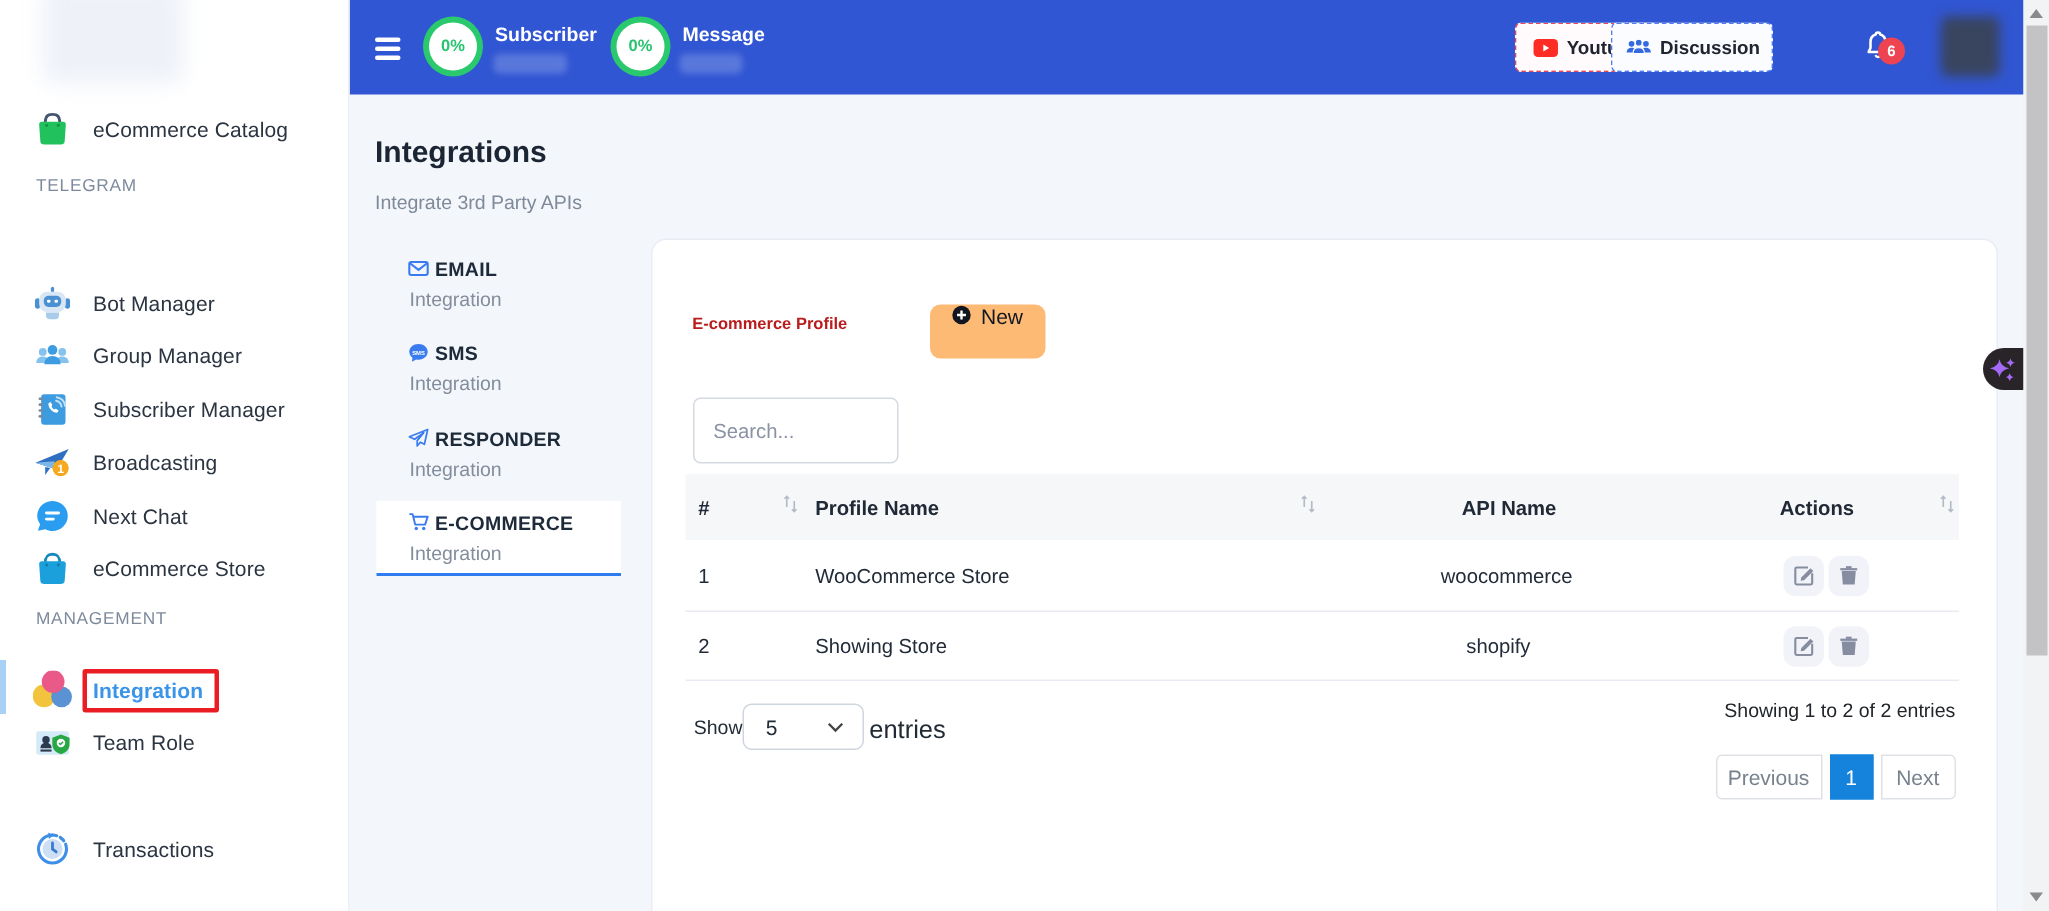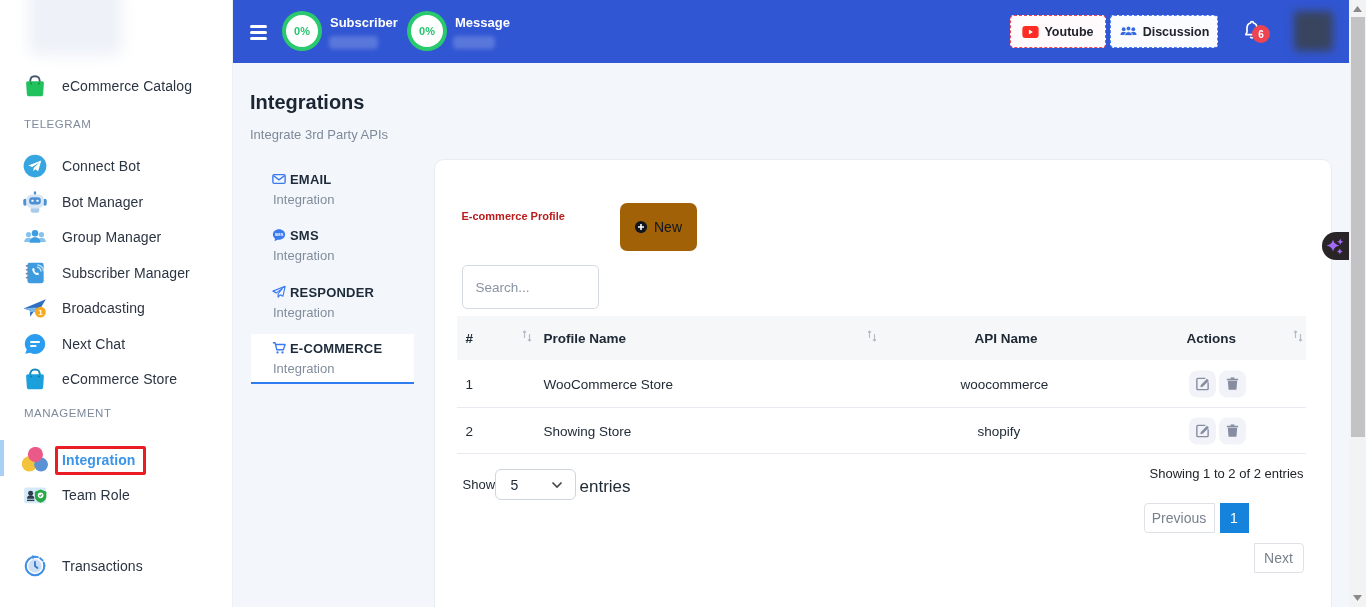--- a/index.html
+++ b/index.html
@@ -17,41 +17,41 @@
 
 
 #header { position:absolute; left:233px; top:0; width:1116px; height:63px; background:#3156d3; z-index:4; }
 .hbar { position:absolute; left:17px; width:17px; height:2.6px; background:#fff; border-radius:2px; }
 .ring { position:absolute; top:11px; width:40px; height:40px; border-radius:50%; background:#2bc96e; }
 .ring .inner { position:absolute; left:4px; top:4px; width:32px; height:32px; border-radius:50%; background:#fff; display:flex; align-items:center; justify-content:center; font-size:11px; font-weight:700; color:#27c46f; }
 .hlabel { position:absolute; top:15px; color:#fff; font-size:13px; font-weight:700; }
 .hchip { position:absolute; top:36px; height:13px; background:rgba(255,255,255,0.2); border-radius:4px; filter:blur(2px); }
 .hbtn { position:absolute; top:15px; height:33px; background:#fff; border-radius:4px; display:flex; align-items:center; justify-content:center; font-size:12.5px; font-weight:600; color:#20242e; }
 #ytbtn { left:777px; width:96px; border:1.6px dashed #e8475a; background:#fffbfc; }
-#dcbtn { left:877px; width:108px; border:1.6px dashed #4f7cf0; background:#fbfcff; }
+#dcbtn { left:841px; width:108px; border:1.6px dashed #4f7cf0; background:#fbfcff; }
 #bell { position:absolute; left:1011px; top:20px; z-index:1; }
 #badge { position:absolute; left:1019px; top:25px; z-index:3; width:18px; height:18px; border-radius:50%; background:#ee4451; color:#fff; font-size:10px; font-weight:700; display:flex; align-items:center; justify-content:center; }
 #avatar { position:absolute; left:1061px; top:11px; width:39px; height:40px; background:#39445e; border-radius:4px; filter:blur(4px); }
 
 
 #main { position:absolute; left:233px; top:63px; width:1116px; height:544px; background:#f3f6fa; }
 #pgtitle { position:absolute; left:17px; top:28px; font-size:20px; font-weight:600; color:#1b2533; }
 #pgsub { position:absolute; left:17px; top:64px; font-size:13px; color:#7e8a9a; }
 
 
 .snblock { position:absolute; left:18px; width:162px; height:56.4px; }
 .sntitle { position:absolute; top:7px; font-size:13px; font-weight:700; color:#1d2a3a; letter-spacing:0.2px; }
 .snicon { position:absolute; left:21px; top:7px; width:14px; height:14px; }
 .snsub { position:absolute; left:22px; top:27px; font-size:13px; color:#828d9d; }
 #snactive { position:absolute; left:18px; top:271px; width:163px; height:50px; background:#fff; border-bottom:2.5px solid #2e7cf0; }
 
 
 #card { position:absolute; left:200.5px; top:96px; width:898px; height:520px; background:#fff; border:1px solid #e9edf3; border-radius:10px; }
 #cardtitle { position:absolute; left:27px; top:50px; font-size:11px; font-weight:700; color:#b91c1c; }
-#newbtn { position:absolute; left:185px; top:43px; width:77px; height:48px; background:#a16207; border-radius:7px; display:flex; align-items:center; justify-content:center; gap:6px; font-size:14px; color:#12161f; }
+#newbtn { position:absolute; left:185px; top:43px; width:77px; height:36px; background:#fdba74; border-radius:7px; display:flex; justify-content:center; gap:6px; font-size:14px; color:#12161f; }
 #searchbox { position:absolute; left:27px; top:105px; width:137px; height:44px; border:1px solid #d5dae2; border-radius:5px; background:#fff; }
 #searchbox span { position:absolute; left:13px; top:14px; font-size:13.5px; color:#8a93a3; }
 
 
 #thead { position:absolute; left:22px; top:156px; width:849px; height:44px; background:#f5f7f9; }
 .th { position:absolute; top:15px; font-size:13.5px; font-weight:700; color:#202a36; }
 .sorticon { position:absolute; top:13px; }
 .trow { position:absolute; left:22px; width:849px; height:48px; border-bottom:1px solid #e9ebf4; }
 .td { position:absolute; top:50%; transform:translateY(-50%); font-size:13.5px; color:#222c38; }
 .actbtn { position:absolute; top:50%; transform:translateY(-50%); width:27px; height:27px; background:#f1f3f8; border-radius:8px; display:flex; align-items:center; justify-content:center; }
@@ -59,21 +59,21 @@
 
 #showlbl { position:absolute; left:28px; top:317px; font-size:13px; color:#212b36; }
 #select5 { position:absolute; left:60px; top:309px; width:81px; height:31px; border:1px solid #cfd5dd; border-radius:6px; background:#fff; }
 #select5 span { position:absolute; left:15px; top:7px; font-size:14px; color:#212b36; }
 #entlbl { position:absolute; left:145px; top:317px; font-size:17px; color:#212b36; }
 #showing { position:absolute; right:27px; top:306px; font-size:13px; color:#212529; }
 #pagin { position:absolute; right:27px; top:343px; height:30px; display:flex; }
 .pbtn { height:30px; border:1px solid #dee2e6; background:#fff; color:#78828e; font-size:14px; display:flex; align-items:center; justify-content:center; }
 #pprev { width:71px; border-radius:4px 0 0 4px; }
 #pone { width:29px; background:#1583dc; border-color:#1583dc; color:#fff; margin-left:5px; }
-#pnext { width:50px; border-radius:0 4px 4px 0; margin-left:5px;margin-top:40px; }
+#pnext { width:50px; border-radius:0 4px 4px 0; margin-left:5px; }
 
 
 #sbar { position:absolute; left:1349px; top:0; width:17px; height:607px; background:#f1f3f4; z-index:10; }
 #sthumb { position:absolute; left:1350.5px; top:17px; width:14px; height:420px; background:#c3c3c6; z-index:11; border-radius:0px; }
 #aibtn { position:absolute; left:1322px; top:232px; width:27px; height:28px; border-radius:14px 0 0 14px; background:#282428; z-index:9; }
 </style>
 </head>
 <body>
 
 <div id="sidebar">
@@ -81,27 +81,20 @@
   <div class="sideitem" style="top:68px;">
     <svg class="sicon" viewBox="0 0 24 24">
         <path d="M7.5 9 C7.5 4 9 3 12 3 C15 3 16.5 4 16.5 9" fill="none" stroke="#44566e" stroke-width="1.8"></path>
         <path d="M5.5 7.5 L18.5 7.5 C19.6 7.5 20.3 8.3 20.2 9.4 L19.5 19.5 C19.4 20.9 18.5 21.5 17 21.5 L7 21.5 C5.5 21.5 4.6 20.9 4.5 19.5 L3.8 9.4 C3.7 8.3 4.4 7.5 5.5 7.5 Z" fill="#21c25e"></path>
         <circle cx="8.4" cy="9.7" r="1" fill="#17953f"></circle>
         <circle cx="15.6" cy="9.7" r="1" fill="#17953f"></circle>
       </svg>
     <span class="stext">eCommerce Catalog</span>
   </div>
   <div class="sectlabel" style="top:118px;">TELEGRAM</div>
-  <div class="sideitem" style="top:148px;">
-      <svg class="sicon" viewBox="0 0 24 24">
-        <circle cx="12" cy="12" r="10.5" fill="#37a5e0"></circle>
-        <path d="M17.8 7 L5.8 11.6 L9.3 12.9 L15.8 8.9 L10.7 13.8 L10.5 16.9 L12.3 14.9 L14.9 16.9 Z" fill="#fff"></path>
-      </svg>
-      <span class="stext">Connect Bot</span>
-    </div>
   <div class="sideitem" style="top:183.5px;">
       <svg class="sicon" viewBox="0 0 24 24">
         <rect x="11" y="2" width="2" height="3.5" rx="1" fill="#4a90d3"></rect>
         <rect x="1.2" y="9" width="3.2" height="6.5" rx="1.6" fill="#4a90d3"></rect>
         <rect x="19.6" y="9" width="3.2" height="6.5" rx="1.6" fill="#4a90d3"></rect>
         <rect x="3.8" y="5" width="16.4" height="12.6" rx="5" fill="#d9e6f4"></rect>
         <rect x="6.6" y="7.6" width="10.8" height="6.8" rx="3" fill="#4a90d3"></rect>
         <rect x="8.6" y="10" width="2.2" height="1.8" rx="0.7" fill="#fff"></rect>
         <rect x="13.2" y="10" width="2.2" height="1.8" rx="0.7" fill="#fff"></rect>
         <path d="M8 17.8 L16 17.8 L16 19.6 A2.4 2.4 0 0 1 13.6 22 L10.4 22 A2.4 2.4 0 0 1 8 19.6 Z" fill="#a9cceb"></path>

